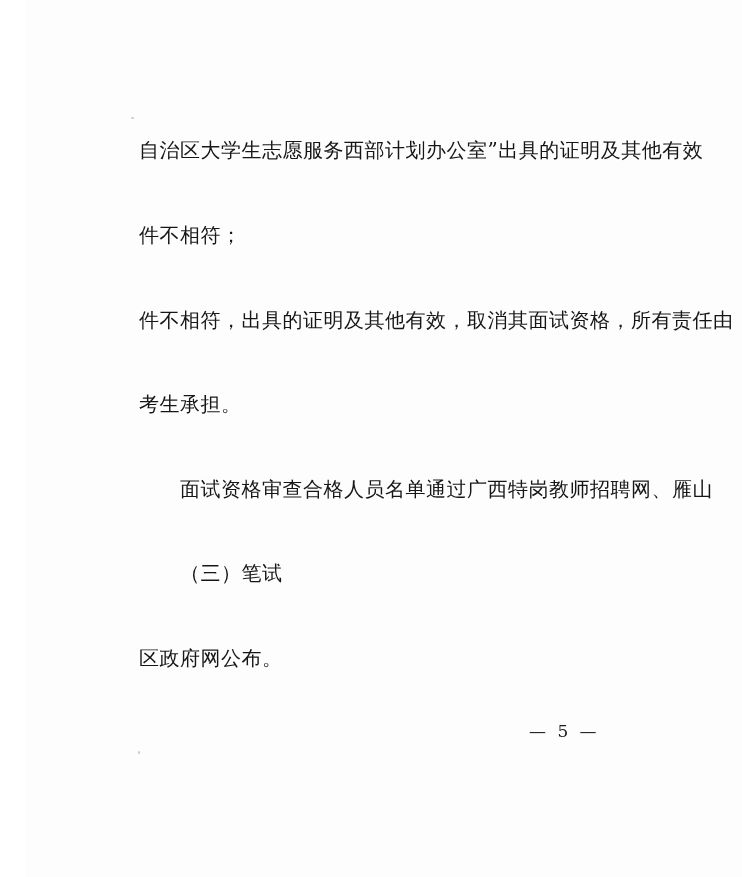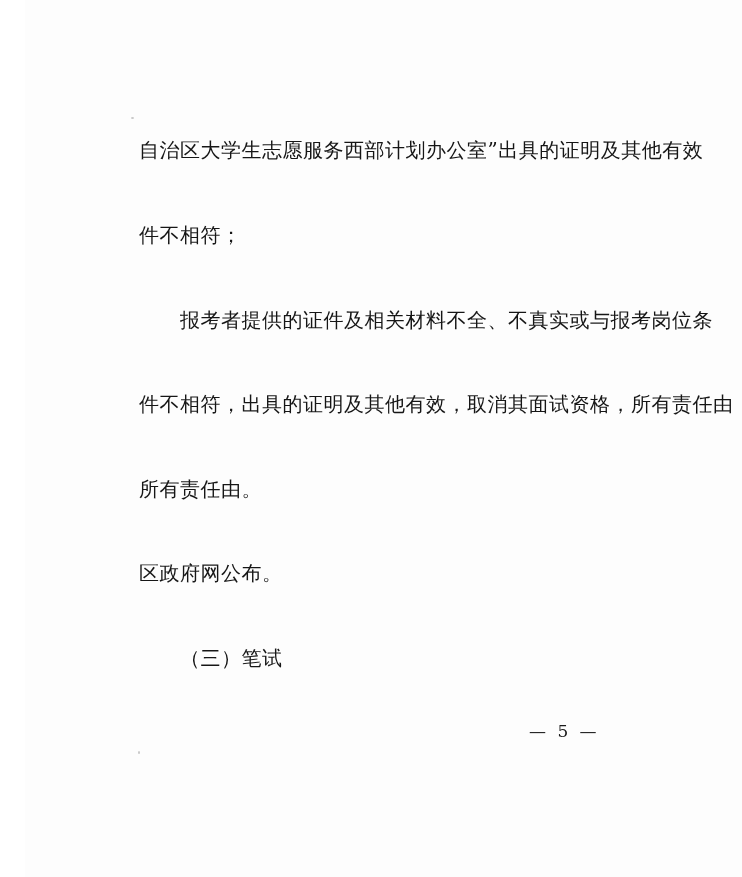--- a/index.html
+++ b/index.html
@@ -51,25 +51,25 @@
   .speck-2 { left: 113px; top: 751px; width: 2px; height: 3px; }
 </style>
 </head>
 <body>
 
 <div class="page">
 
   <div class="text-block">
     <div class="doc-line">自治区大学生志愿服务西部计划办公室”出具的证明及其他有效</div>
     <div class="doc-line">件不相符；</div>
-    <div class="doc-line">　　报考者提供的证件及相关材料不全、不真实或与报考岗位条</div>
     <div class="doc-line">件不相符，出具的证明及其他有效，取消其面试资格，所有责任由</div>
-    <div class="doc-line">所有责任由。</div>
+    <div class="doc-line">考生承担。</div>
+    <div class="doc-line">　　面试资格审查合格人员名单通过广西特岗教师招聘网、雁山</div>
+    <div class="doc-line">　　（三）笔试</div>
     <div class="doc-line">区政府网公布。</div>
-    <div class="doc-line">　　（三）笔试</div>
     
     
     
     
     
     
     
     
     
     

